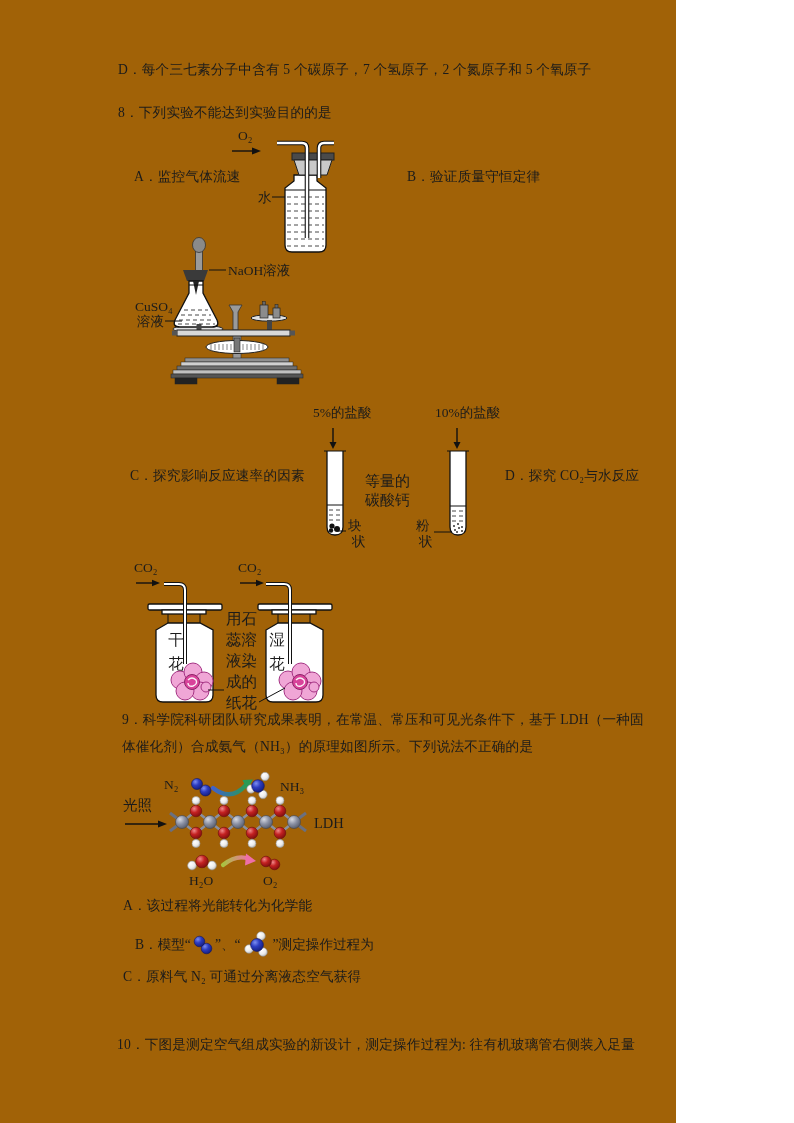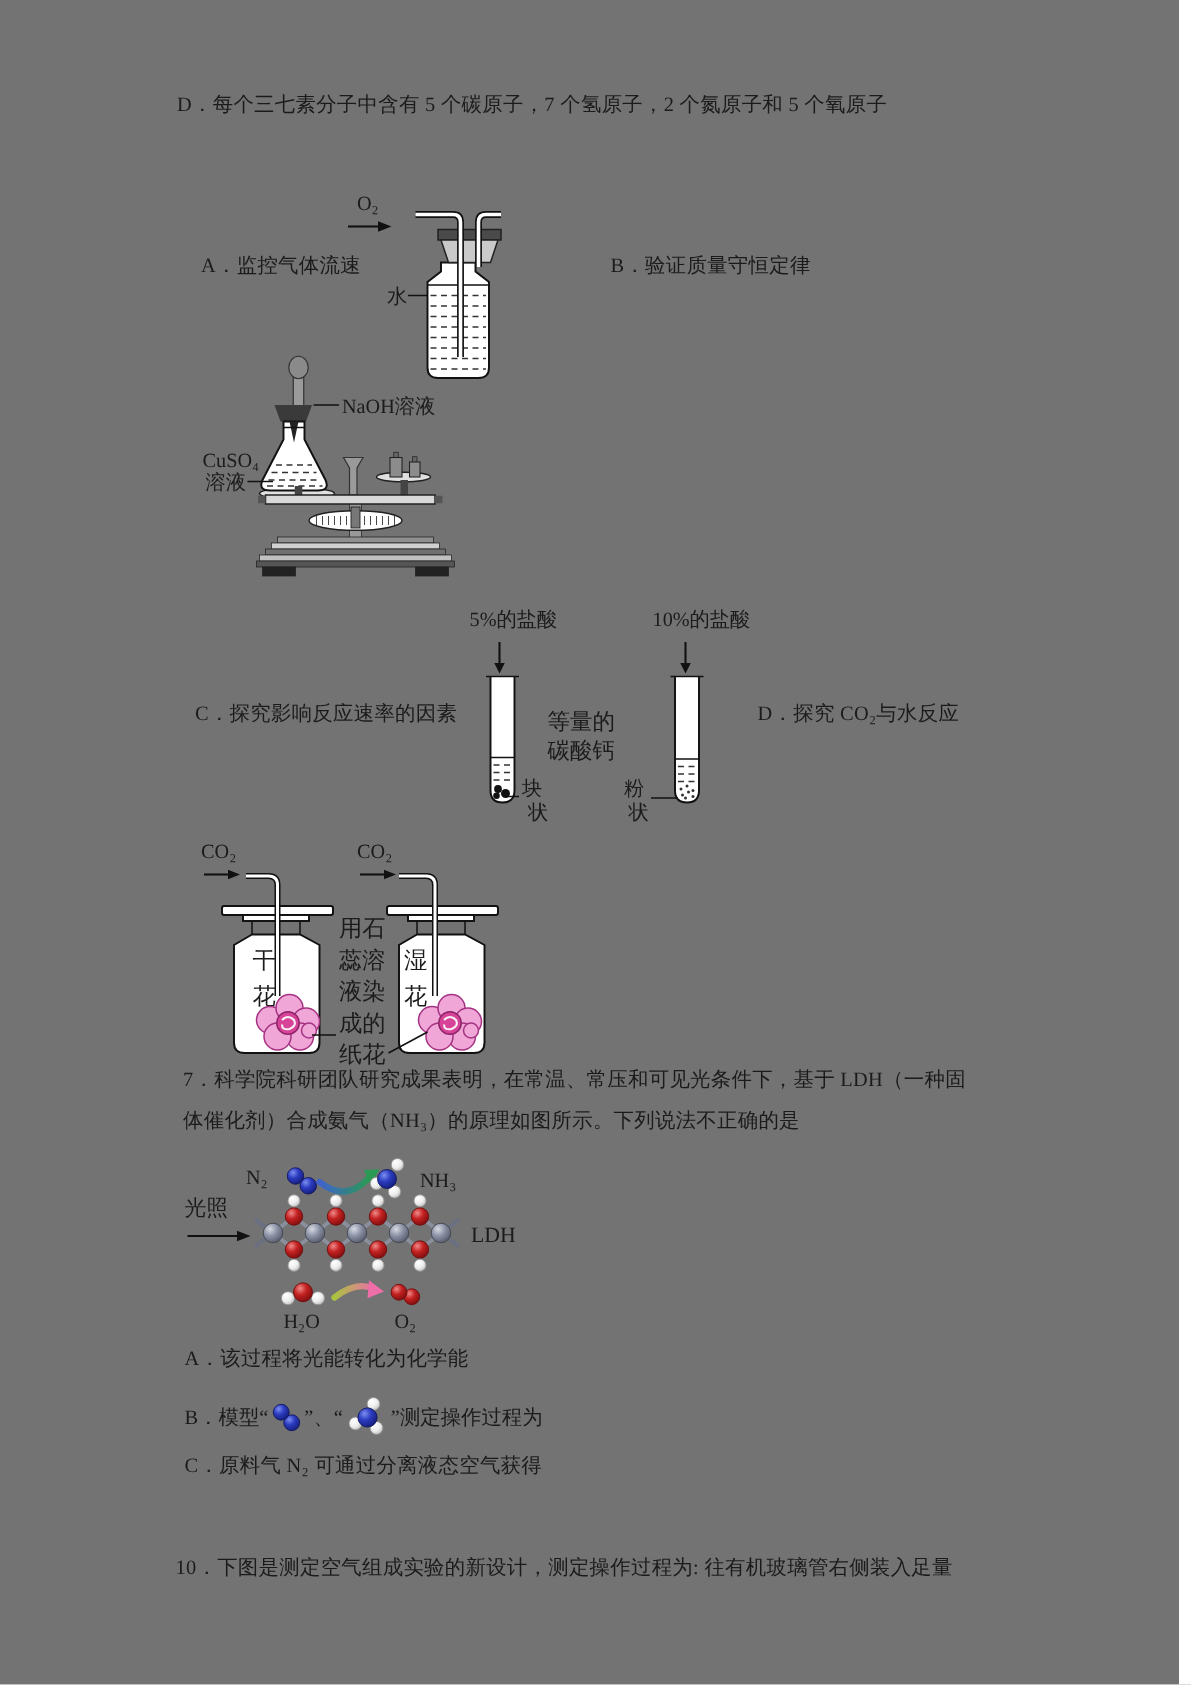--- a/index.html
+++ b/index.html
@@ -1,32 +1,32 @@
 <!DOCTYPE html>
 <html><head>
 <meta charset="utf-8">
 <style>
   html,body{margin:0;padding:0;background:#fff;}
-  #page{position:relative;width:786px;height:1123px;background:#737373;overflow:hidden;
+  #page{position:relative;width:676px;height:1123px;background:#a16207;overflow:hidden;
         font-family:"Liberation Serif","DejaVu Serif",serif;color:#1b1b1b;}
   .t{position:absolute;font-size:13.6px;white-space:nowrap;letter-spacing:.2px;}
   .lab{font-family:"Liberation Serif","DejaVu Serif",serif;font-size:13.5px;fill:#1b1b1b;}
   .lab15{font-size:15px;}
   .lab16{font-size:15.5px;}
   .lab145{font-size:14.5px;}
   .ln{stroke:#111;stroke-width:1.4;}
   .thin{stroke:#111;stroke-width:1;}
   .pipeB{stroke:#111;stroke-width:4.6;fill:none;}
   .pipeW{stroke:#fff;stroke-width:2.4;fill:none;}
   .pipeB2{stroke:#111;stroke-width:4;fill:none;}
   .pipeW2{stroke:#fff;stroke-width:2;fill:none;}
   .glass{fill:#fff;stroke:#111;stroke-width:1.3;}
   .dash{stroke:#333;stroke-width:.9;stroke-dasharray:4 3;}
   .petal{fill:#f0a6d6;stroke:#a53384;stroke-width:1;}
-  .brow{position:absolute;display:flex;align-items:center;gap:2px;font-size:13.6px;white-space:nowrap;}
+  .brow{position:absolute;display:flex;align-items:center;gap:2px;font-size:13.6px;white-space:nowrap;margin-left:12px;}
   svg{position:absolute;overflow:visible;}
 </style>
 </head>
 <body>
 
 <div id="page">
 
   <svg width="0" height="0" style="position:absolute" aria-hidden="true">
     <defs>
       <radialGradient id="gBlue" cx="35%" cy="30%" r="75%">
@@ -65,20 +65,21 @@
         <circle class="petal" cx="-7" cy="9" r="9"></circle>
         <circle cx="0" cy="0" r="7.5" fill="#d8439a" stroke="#8d2468" stroke-width="1"></circle>
         <path d="M-4,-2 Q0,-6 4,-2 Q6,2 1,4 Q-4,5 -4,1" fill="none" stroke="#faf0f6" stroke-width="1.4"></path>
         <circle class="petal" cx="14" cy="5" r="5"></circle>
       </g>
     </defs>
   </svg>
 
   <div class="t" style="left:118px;top:61px">D．每个三七素分子中含有 5 个碳原子，7 个氢原子，2 个氮原子和 5 个氧原子</div>
 
+  <div class="t" style="left:118px;top:104px">8．下列实验不能达到实验目的的是</div>
 
   <svg style="left:228px;top:126px" width="160" height="135" viewBox="0 0 160 135">
     <text x="10" y="14" class="lab">O₂</text>
     <line x1="4" y1="25" x2="24" y2="25" class="ln"></line>
     <polygon points="24,21.5 33,25 24,28.5" fill="#111"></polygon>
     <path class="glass" d="M66,49 V55 L57,62 V119 Q57,126 64,126 H91 Q98,126 98,119 V62 L89,55 V49 Z"></path>
     <line x1="57" y1="64" x2="98" y2="64" class="thin"></line>
     <g>
       <line class="dash" x1="59" y1="71" x2="96" y2="71"></line>
       <line class="dash" x1="59" y1="78" x2="96" y2="78"></line>
@@ -257,21 +258,21 @@
       <text x="148" y="68" class="lab lab16">用石</text>
       <text x="148" y="89" class="lab lab16">蕊溶</text>
       <text x="148" y="110" class="lab lab16">液染</text>
       <text x="148" y="131" class="lab lab16">成的</text>
       <text x="148" y="152" class="lab lab16">纸花</text>
     </g>
     <line x1="130" y1="134" x2="146" y2="134" class="thin"></line>
     <line x1="181" y1="146" x2="207" y2="132" class="thin"></line>
   </svg>
 
-  <div class="t" style="left:122px;top:711px">7．科学院科研团队研究成果表明，在常温、常压和可见光条件下，基于 LDH（一种固</div>
+  <div class="t" style="left:122px;top:711px">9．科学院科研团队研究成果表明，在常温、常压和可见光条件下，基于 LDH（一种固</div>
   <div class="t" style="left:122px;top:738px">体催化剂）合成氨气（NH₃）的原理如图所示。下列说法不正确的是</div>
 
   <svg style="left:118px;top:772px" width="265" height="120" viewBox="0 0 265 120">
     <text x="5" y="38" class="lab lab145">光照</text>
     <line x1="7" y1="52" x2="40" y2="52" class="ln"></line>
     <polygon points="40,48.5 49,52 40,55.5" fill="#111"></polygon>
 
     <text x="46" y="17" class="lab">N₂</text>
     <g>
       <circle cx="87.5" cy="18.5" r="5.5" fill="url(#gBlue)" stroke="#101660" stroke-width=".6"></circle>

